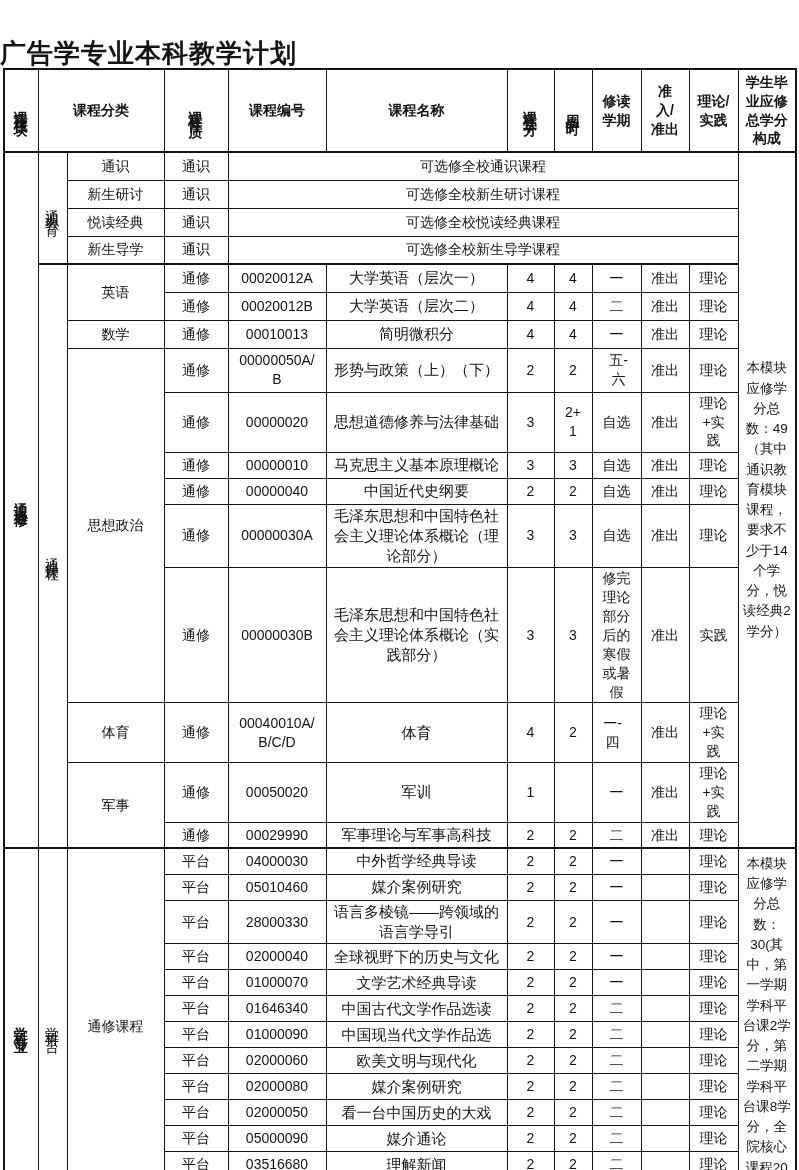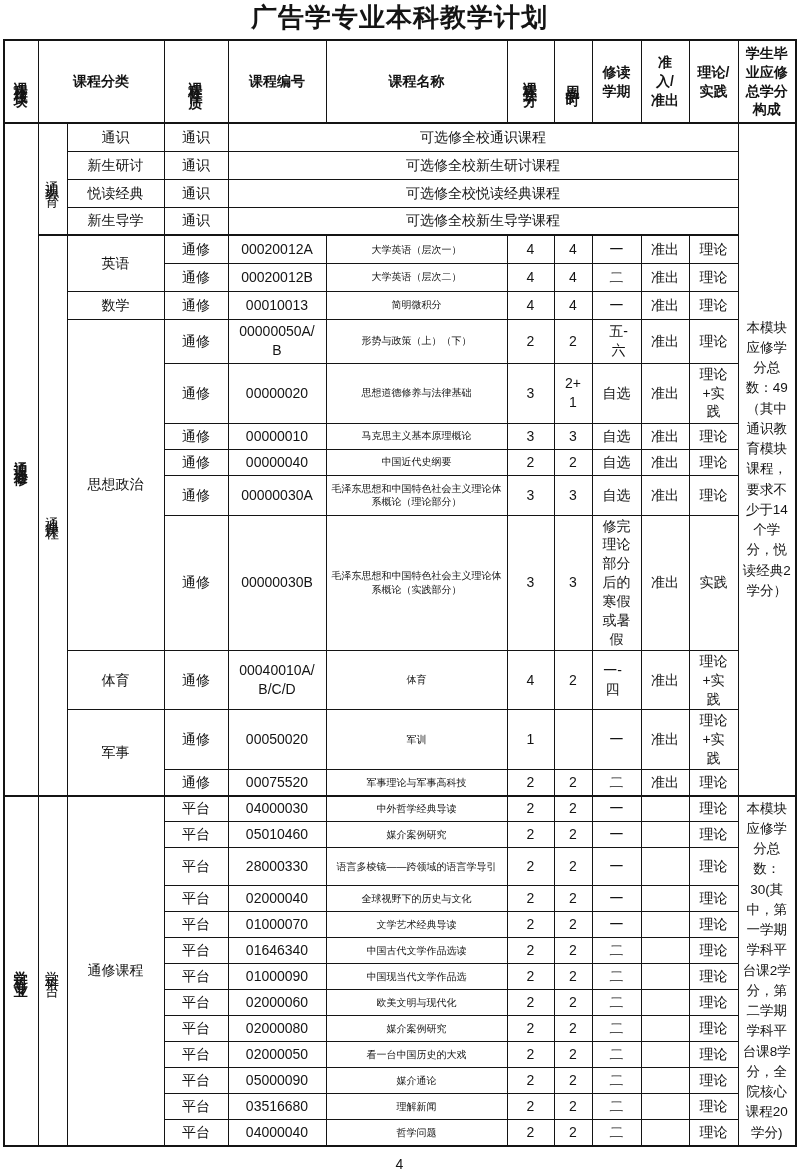--- a/index.html
+++ b/index.html
@@ -1,29 +1,29 @@
 <!DOCTYPE html>
 <html><head>
 <meta charset="utf-8">
 <style>
   html,body{margin:0;padding:0;}
   body{width:799px;height:1170px;background:#fff;color:#141414;
        font-family:"Liberation Sans","DejaVu Sans",sans-serif;}
-  .title{height:39px;box-sizing:border-box;text-align:center;
-         font-size:26px;font-weight:bold;letter-spacing:1px;}
+  .title{height:39px;padding-top:7px;box-sizing:border-box;
+         font-size:26px;font-weight:bold;letter-spacing:1px;margin-top:29px;}
   table{border-collapse:collapse;table-layout:fixed;width:792px;margin-left:3px;
         border:2px solid #141414;}
   td{border:1px solid #141414;text-align:center;vertical-align:middle;
      font-size:14px;line-height:1.35;padding:1px 2px;box-sizing:border-box;
      word-break:normal;overflow-wrap:break-word;}
   td.hd{font-weight:bold;}
   .vert{writing-mode:vertical-lr;text-orientation:upright;letter-spacing:4px;
         line-height:1;display:inline-block;}
   .bold{font-weight:bold;}
-  .namecell{font-size:10px;padding:1px;}
+  .namecell{font-size:15px;padding:1px;}
   .code{padding-left:10px;padding-right:10px;}
   .narrow{padding-left:8px;padding-right:8px;}
   .notecell{font-size:13.5px;line-height:1.5;padding:2px 3px;margin-left:20px;}
   .tb{border-bottom:2px solid #141414;}
   .pageno{text-align:center;font-size:14px;margin-top:9px;}
 </style>
 </head>
 <body>
 
 <div class="title">广告学专业本科教学计划</div>
@@ -208,21 +208,21 @@
     <td class="namecell">军训</td>
     <td>1</td>
     <td class="narrow"></td>
     <td class="narrow">一</td>
     <td>准出</td>
     <td class="narrow">理论+实践</td>
   </tr>
 
   <tr style="height:26px">
     <td class="tb">通修</td>
-    <td class="code tb">00075520</td>
+    <td class="code tb">00029990</td>
     <td class="namecell tb">军事理论与军事高科技</td>
     <td class="tb">2</td>
     <td class="narrow tb">2</td>
     <td class="narrow tb">二</td>
     <td class="tb">准出</td>
     <td class="tb">理论</td>
   </tr>
 
   <tr style="height:26px">
     <td rowspan="13"><span class="vert bold">学科专业</span></td>

